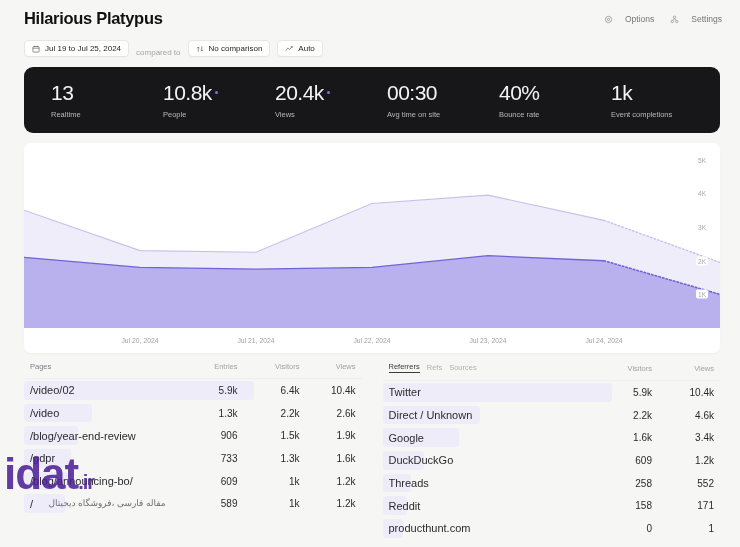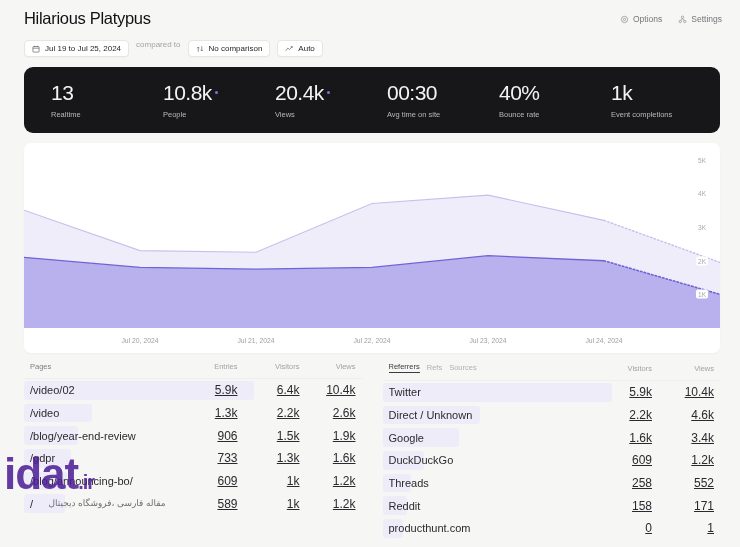--- a/index.html
+++ b/index.html
@@ -12,32 +12,32 @@
     -webkit-font-smoothing: antialiased;
   }
   .page { position: relative; width: 740px; height: 547px; }
 
   
   .header {
     display: flex; align-items: flex-start; justify-content: space-between;
     padding: 9px 18px 0 24px;
   }
   .site-title {
-    font-size: 16.5px; font-weight: 400; color: #111113; letter-spacing: -0.3px;
+    font-size: 16.5px; font-weight: 700; color: #111113; letter-spacing: -0.3px;
   }
   .header-actions { display: flex; align-items: center; gap: 16px; padding-top: 5px; }
   .header-action {
-    display: flex; align-items: center; gap: 4px;
+    display: flex; align-items: center; gap: 12px;
     font-size: 8.5px; color: #76767a; cursor: pointer;
   }
   .header-action svg { display: block; }
 
   
   .toolbar {
-    display: flex; align-items: flex-start; gap: 7px;
+    display: flex; align-items: flex-end; gap: 7px;
     padding: 12px 0 0 24px;
   }
   .chip {
     display: inline-flex; align-items: center; gap: 5px;
     height: 17px; padding: 0 7px;
     background: #ffffff; border: 1px solid #e6e6e4; border-radius: 4px;
     font-size: 8px; color: #26262a; white-space: nowrap;
     box-shadow: 0 1px 1px rgba(0,0,0,0.025);
     cursor: pointer;
   }
@@ -119,21 +119,21 @@
     position: absolute; left: 0; top: 2px; bottom: 2px;
     background: #eeecf9; border-radius: 3px; z-index: 0;
   }
   .row-label {
     position: relative; z-index: 1; flex: 1 1 auto; min-width: 0;
     font-size: 11px; color: #2a2a2e;
     overflow: hidden; text-overflow: ellipsis; white-space: nowrap;
   }
   .row-val {
     position: relative; z-index: 1;
-    font-size: 12px; color: #2a2a2e; text-align: right; flex: none; text-decoration: underline;
+    font-size: 10px; color: #2a2a2e; text-align: right; flex: none;
   }
   .w-entries { width: 62px; }
   .w-visitors { width: 62px; }
   .w-views { width: 56px; }
   .w-rvisitors { width: 70px; }
   .w-rviews { width: 62px; }
 
   
   .watermark {
     position: absolute; left: 4px; top: 452px;

